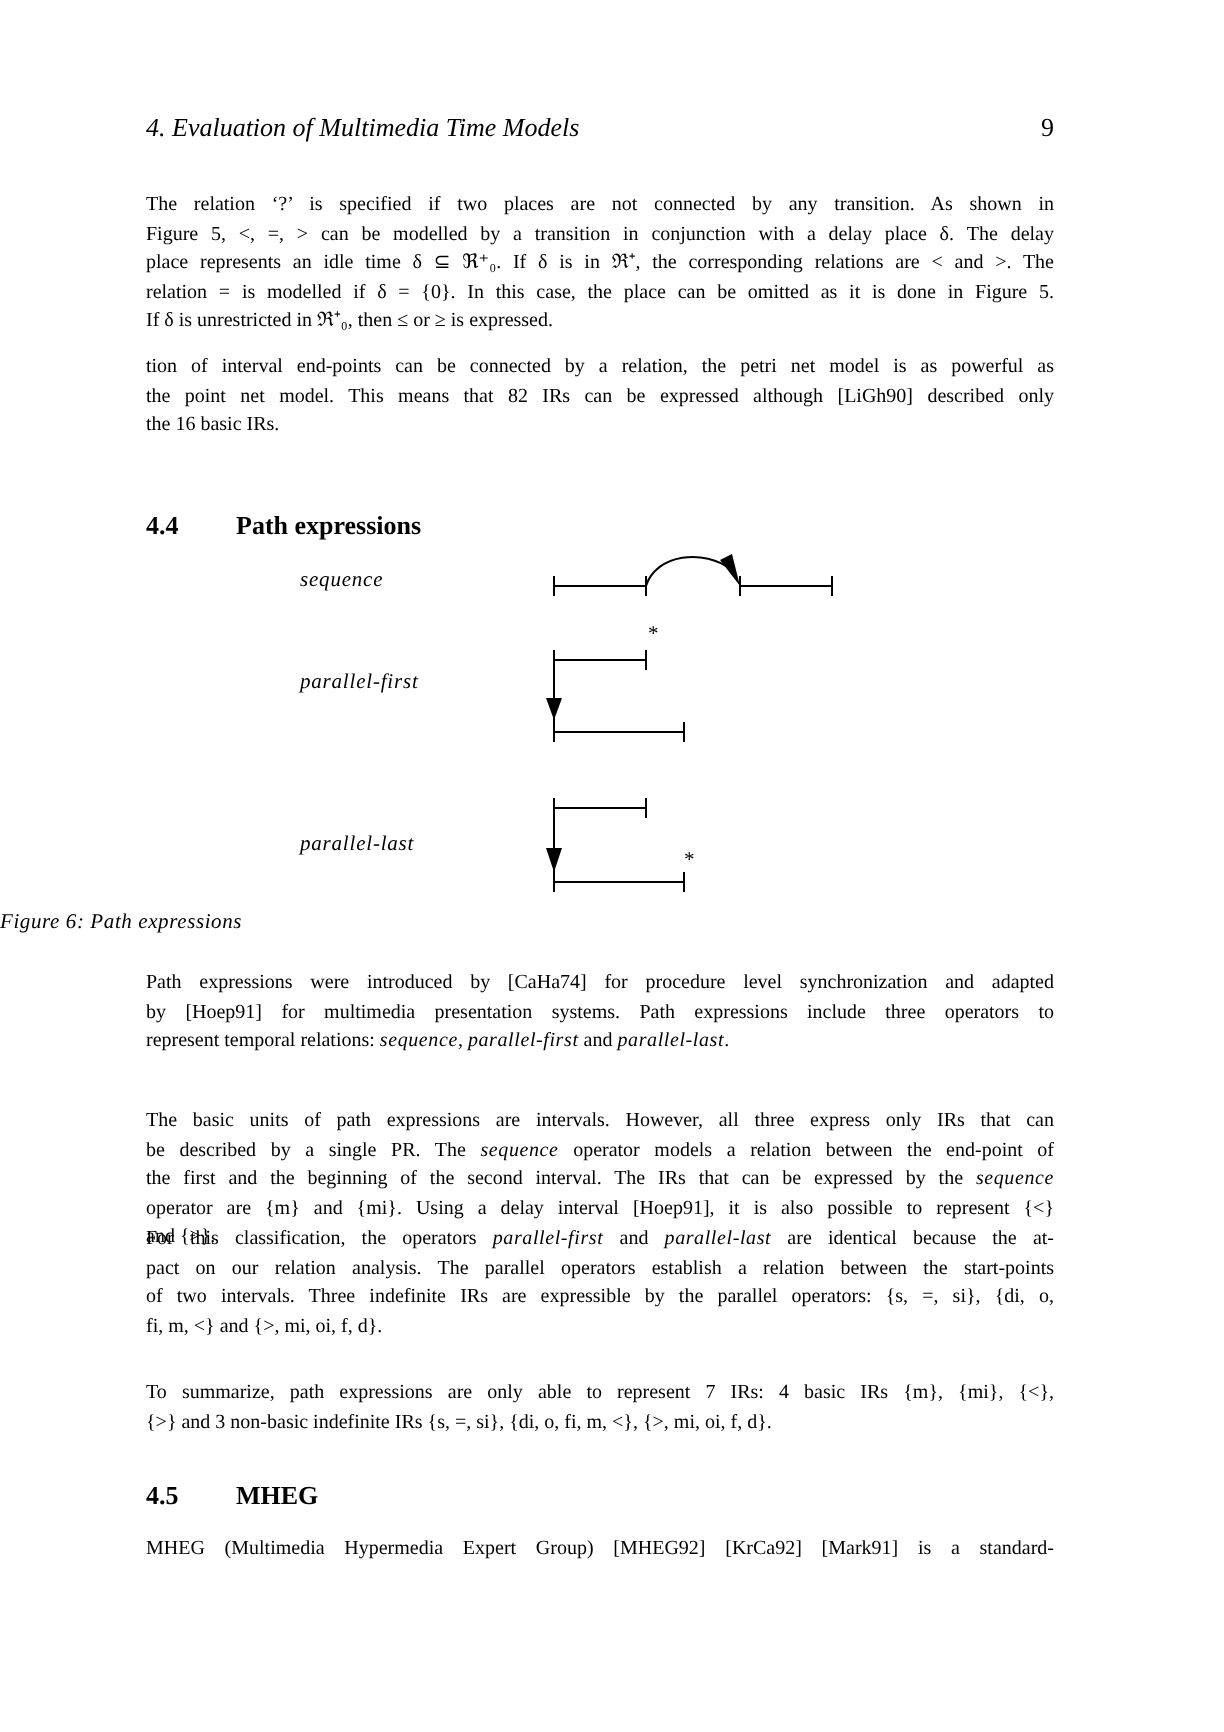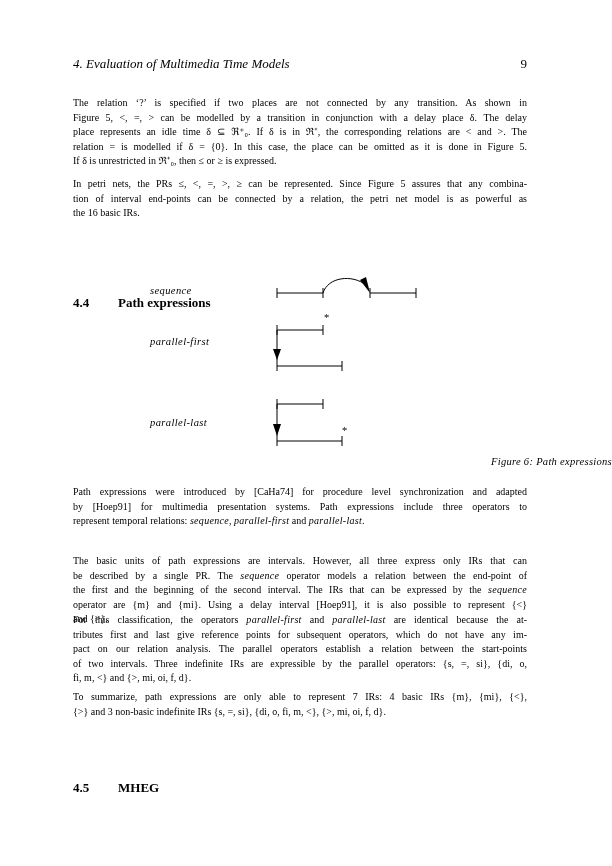--- a/index.html
+++ b/index.html
@@ -8,23 +8,23 @@
   .page { position:absolute; left:0; top:0; width:612px; height:866px; }
   .running-head { position:absolute; top:56px; left:73px; width:454px;
                   font-size:13px; font-style:italic; display:flex; justify-content:space-between; }
   .running-head .num { font-style:normal; }
   .para { position:absolute; left:73px; width:454px; font-size:10px;
           line-height:14.6px; text-align:justify; text-align-last:left; }
   .para .ln { display:block; white-space:nowrap; text-align:justify; text-align-last:justify; }
   .para .ln.last { text-align-last:left; }
   .em { font-style:italic; font-family:"Liberation Serif", serif; letter-spacing:0.3px; }
   .hd { position:absolute; left:73px; font-size:13px; font-weight:bold; }
-  .hd .n { display:inline-block; width:45px;margin-top:40px; }
+  .hd .n { display:inline-block; width:45px; }
   .fig-label { position:absolute; font-size:10.5px; font-style:italic; letter-spacing:0.4px; }
-  .caption { position:absolute; top:456px; left:0; width:612px; text-align:right;
+  .caption { position:absolute; top:456px; left:0; width:612px; text-align:left;
              font-size:10.5px; font-style:italic; letter-spacing:0.3px; }
   svg.fig { position:absolute; left:0; top:0; }
 </style>
 </head>
 <body>
 
 <div class="page">
 
   <div class="running-head">
     <span>4. Evaluation of Multimedia Time Models</span>
@@ -33,22 +33,22 @@
 
   <div class="para" style="top:96px;">
     <span class="ln">The relation ‘?’ is specified if two places are not connected by any transition. As shown in</span>
     <span class="ln">Figure 5, &lt;, =, &gt; can be modelled by a transition in conjunction with a delay place δ. The delay</span>
     <span class="ln">place represents an idle time δ ⊆ ℜ⁺₀. If δ is in ℜ⁺, the corresponding relations are &lt; and &gt;. The</span>
     <span class="ln">relation = is modelled if δ = {0}. In this case, the place can be omitted as it is done in Figure 5.</span>
     <span class="ln last">If δ is unrestricted in ℜ⁺₀, then ≤ or ≥ is expressed.</span>
   </div>
 
   <div class="para" style="top:177px;">
-    <span class="ln">In petri nets, the PRs ≤, &lt;, =, &gt;, ≥ can be represented. Since Figure 5 assures that any combina-</span>
     <span class="ln">tion of interval end-points can be connected by a relation, the petri net model is as powerful as</span>
+    <span class="ln">the point net model. This means that 82 IRs can be expressed although [LiGh90] described only</span>
     <span class="ln last">the 16 basic IRs.</span>
   </div>
 
   <div class="hd" style="top:255px;">
     <span class="n">4.4</span><span>Path expressions</span>
   </div>
 
   <div>
     <span class="fig-label" style="left:150px; top:285px;">sequence</span>
     <span class="fig-label" style="left:150px; top:336px;">parallel-first</span>
@@ -107,31 +107,31 @@
   <div class="para" style="top:518px;margin-top:36px;">
     <span class="ln">The basic units of path expressions are intervals. However, all three express only IRs that can</span>
     <span class="ln"><span>be described by a single PR. The </span><span class="em">sequence</span><span> operator models a relation between the end-point of</span></span>
     <span class="ln"><span>the first and the beginning of the second interval. The IRs that can be expressed by the </span><span class="em">sequence</span></span>
     <span class="ln">operator are {m} and {mi}. Using a delay interval [Hoep91], it is also possible to represent {&lt;}</span>
     <span class="ln last">and {&gt;}.</span>
   </div>
 
   <div class="para" style="top:613px;">
     <span class="ln"><span>For this classification, the operators </span><span class="em">parallel-first</span><span> and </span><span class="em">parallel-last</span><span> are identical because the at-</span></span>
-    <span class="ln">tributes first and last give reference points for subsequent operators, which do not have any im-</span>
     <span class="ln">pact on our relation analysis. The parallel operators establish a relation between the start-points</span>
     <span class="ln">of two intervals. Three indefinite IRs are expressible by the parallel operators: {s, =, si}, {di, o,</span>
     <span class="ln last">fi, m, &lt;} and {&gt;, mi, oi, f, d}.</span>
   </div>
 
   <div class="para" style="top:690px;">
     <span class="ln">To summarize, path expressions are only able to represent 7 IRs: 4 basic IRs {m}, {mi}, {&lt;},</span>
     <span class="ln last">{&gt;} and 3 non-basic indefinite IRs {s, =, si}, {di, o, fi, m, &lt;}, {&gt;, mi, oi, f, d}.</span>
   </div>
 
   <div class="hd" style="top:740px;">
     <span class="n">4.5</span><span>MHEG</span>
   </div>
 
   <div class="para" style="top:768px;">
+    <span class="ln">MHEG (Multimedia Hypermedia Expert Group) [MHEG92] [KrCa92] [Mark91] is a standard-</span>
   </div>
 
 </div>
 
 </body></html>

